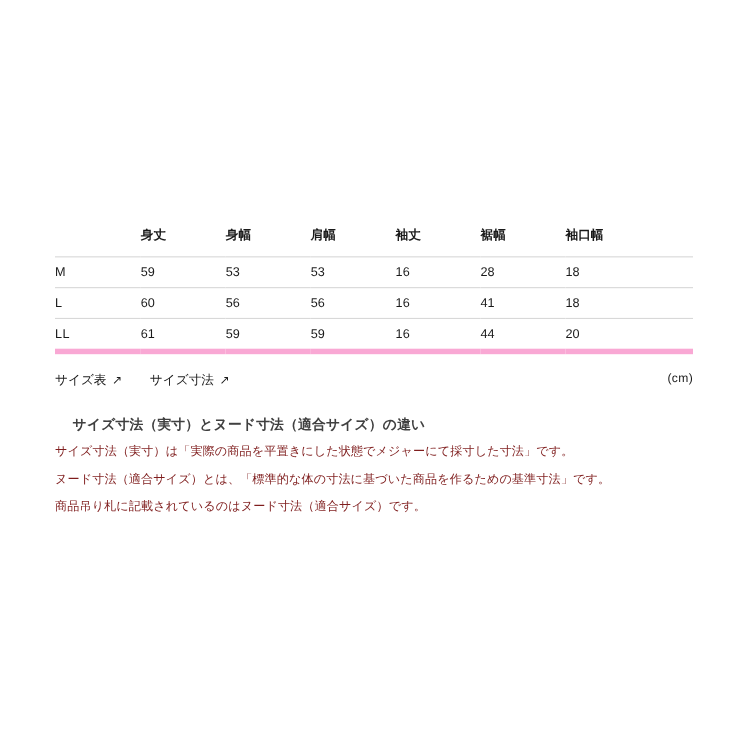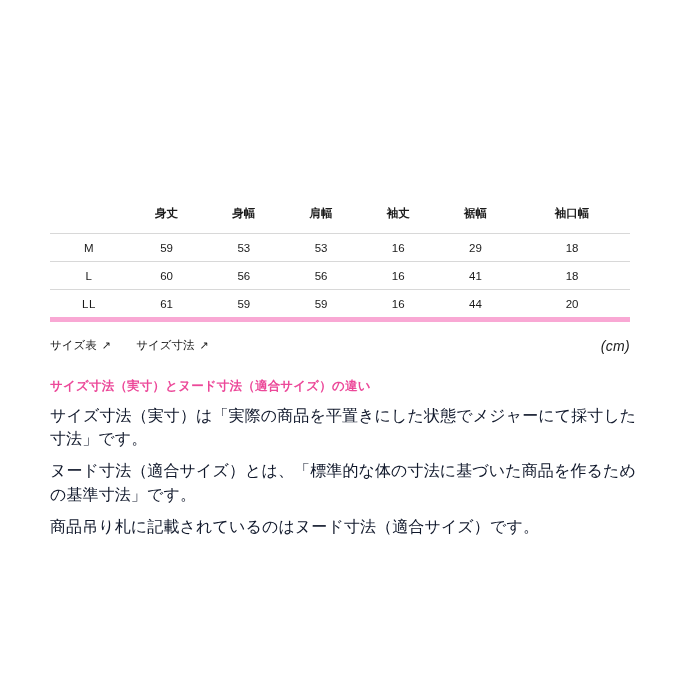--- a/index.html
+++ b/index.html
@@ -30,21 +30,21 @@
   }
   table.size-table {
     width: 100%;
     border-collapse: collapse;
     font-size: 11.5px;
   }
   table.size-table th,
   table.size-table td {
     padding: 0;
     font-weight: normal;
-    text-align: center;
+    text-align: left;
     color: #1a1a1a;
     height: 27px;
     vertical-align: middle;
   }
   table.size-table thead th {
     font-size: 11.5px;
     font-weight: bold;
     color: #1a1a1a;
     padding-bottom: 6px;
   }
@@ -80,42 +80,41 @@
   .legend .arrow {
     display: inline-block;
     margin-left: 5px;
     font-size: 11px;
     color: #1a1a1a;
   }
   .legend .unit {
     position: absolute;
     right: 0;
     top: 0;
-    font-size: 14px;
+    font-size: 11px;
     letter-spacing: 0.3px;
-    font-style: italic;
   }
 
   
   .notes {
     position: absolute;
     left: 50px;
     top: 378px;
     width: 590px;
   }
   .notes .note-title {
     font-size: 12.5px;
     font-weight: bold;
-    color: #ec4899;
-    margin: 0 0 9px 0;
+    color: #404040;
+    margin: 0 0 9px 16px;
     letter-spacing: 0.2px;
   }
   .notes .note-line {
-    font-size: 16px;
-    color: #0f172a;
+    font-size: 11px;
+    color: #7f1d1d;
     margin: 0 0 9px 0;
     line-height: 1.45;
     letter-spacing: 0.1px;
   }
   .notes .note-line:last-child {
     margin-bottom: 16px;
   }
 </style>
 </head>
 <body>
@@ -135,21 +134,21 @@
           <th>袖口幅</th>
         </tr>
       </thead>
       <tbody>
         <tr>
           <td class="rowhead">M</td>
           <td>59</td>
           <td>53</td>
           <td>53</td>
           <td>16</td>
-          <td>29</td>
+          <td>28</td>
           <td>18</td>
         </tr>
         <tr>
           <td class="rowhead">L</td>
           <td>60</td>
           <td>56</td>
           <td>56</td>
           <td>16</td>
           <td>41</td>
           <td>18</td>

